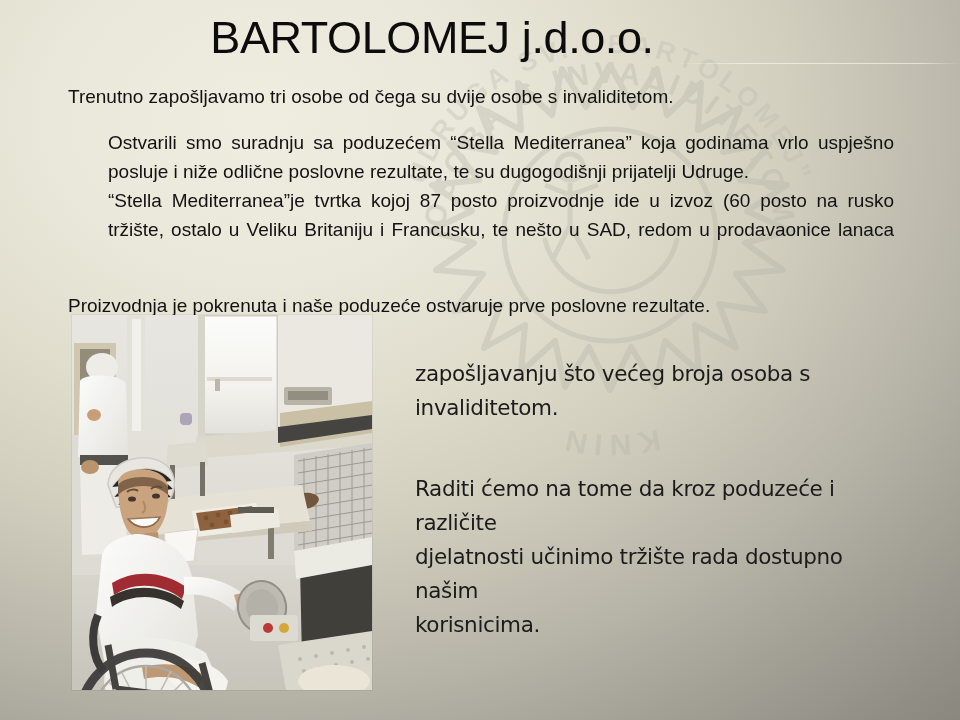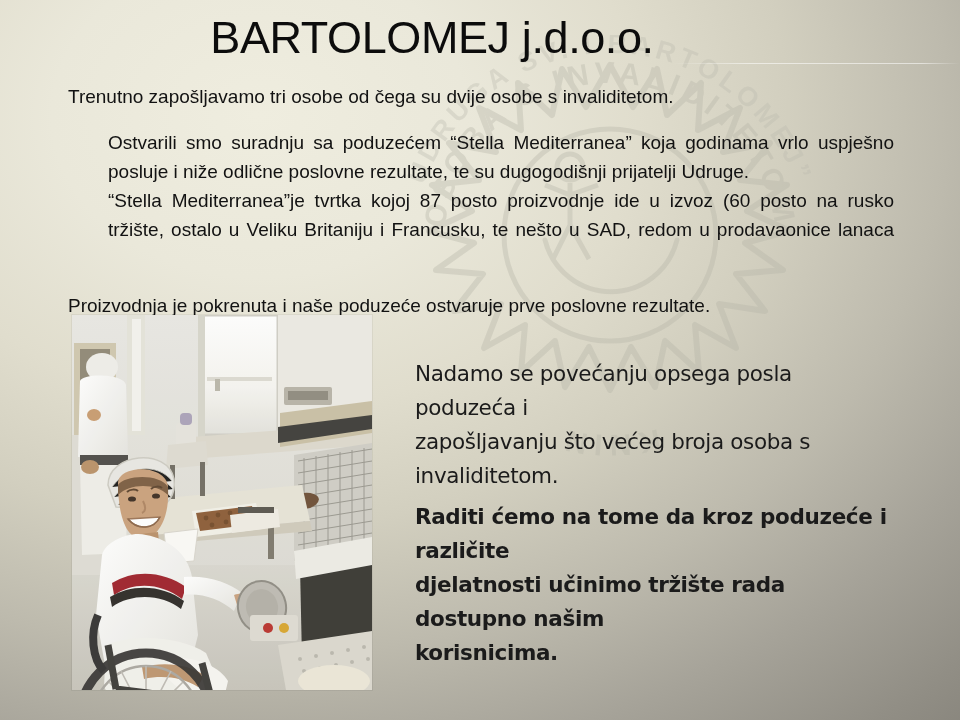--- a/index.html
+++ b/index.html
@@ -108,21 +108,21 @@
     position: absolute;
     left: 415px;
     width: 480px;
     color: #1b1b1b;
     font-size: 21.5px;
     line-height: 34px;
     font-family: "DejaVu Sans", sans-serif;
     letter-spacing: -0.35px;
   }
   .side-1 { top: 357px; }
-  .side-2 { top: 500px; font-weight: bold; }
+  .side-2 { top: 472px; }
   .side-block .ln { display: block; }
 </style>
 </head>
 <body>
 
 <div id="slide">
 
   <div class="watermark">
     <svg viewBox="0 0 430 430" xmlns="http://www.w3.org/2000/svg">
       <defs>
@@ -374,21 +374,20 @@
           <circle cx="284" cy="359" r="2"></circle>
       </g>
 
       <ellipse cx="262" cy="366" rx="36" ry="16" fill="#ece7d8"></ellipse>
 
       <rect x="0" y="0" width="300" height="375" fill="#d9d3c2" opacity="0.07"></rect>
     </svg>
   </div>
 
   <div class="side-block side-1">
-    <span class="ln">Nadamo se povećanju opsega posla poduzeća i</span>
     <span class="ln">zapošljavanju što većeg broja osoba s</span>
     <span class="ln">invaliditetom.</span>
   </div>
 
   <div class="side-block side-2">
     <span class="ln">Raditi ćemo na tome da kroz poduzeće i različite</span>
     <span class="ln">djelatnosti učinimo tržište rada dostupno našim</span>
     <span class="ln">korisnicima.</span>
   </div>
 

